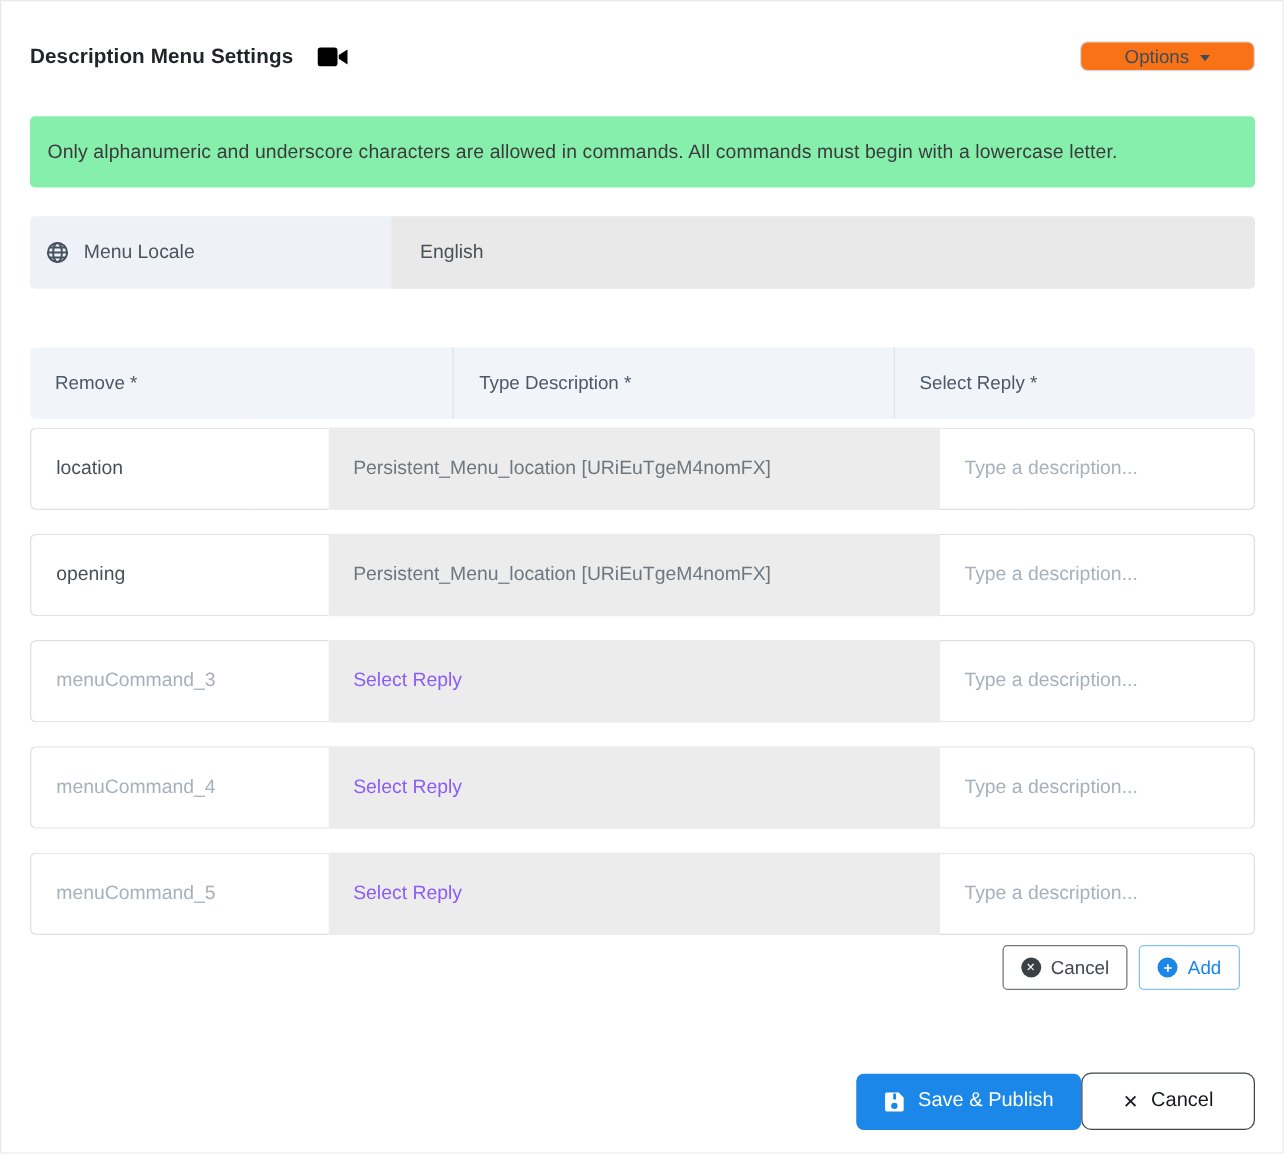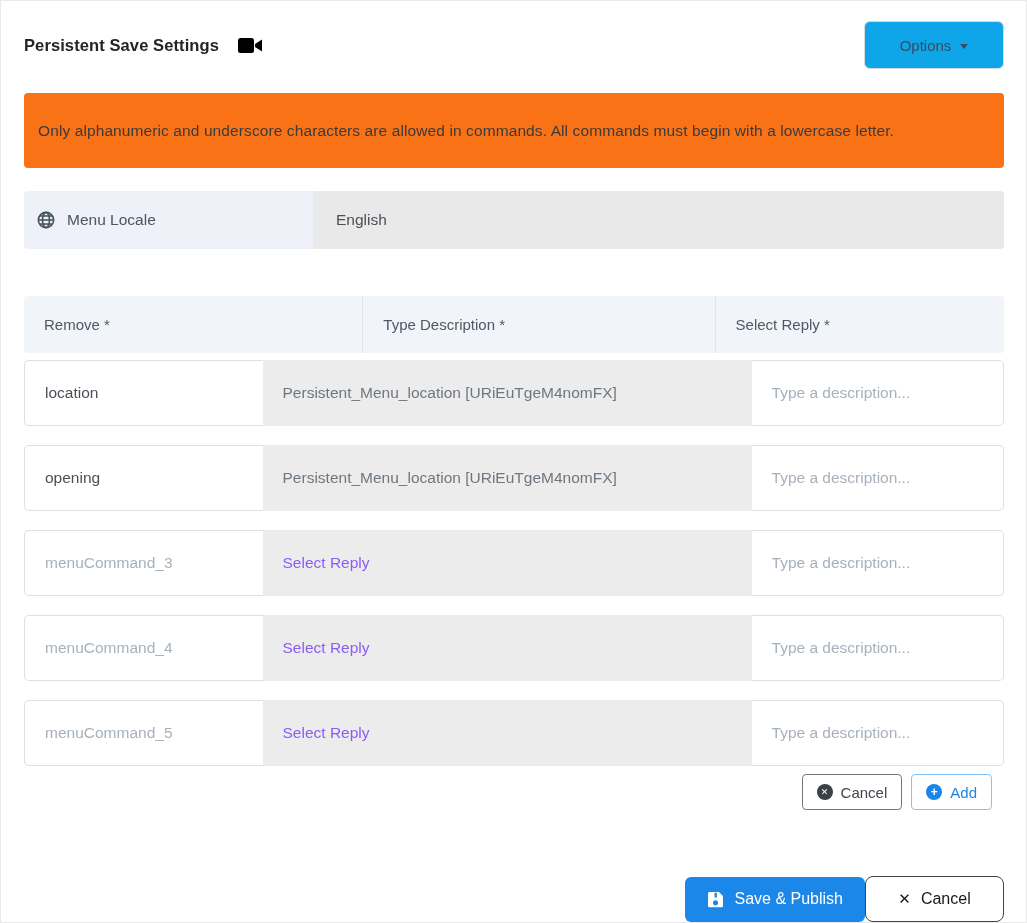--- a/index.html
+++ b/index.html
@@ -19,42 +19,42 @@
   
   .hdr {
     padding-top: 24px;
     height: 64px;
     display: flex; align-items: center; justify-content: space-between;
   }
   .hdr-left { display: flex; align-items: center; gap: 19px; }
   .title { font-size: 16.5px; font-weight: 700; color: #212529; letter-spacing: .1px; }
   .cam-icon { display: inline-flex; align-items: center; }
   .btn-options {
-    width: 140px; height: 48px;
-    background: #0ea5e9;
+    width: 140px; height: 24px;
+    background: #f97316;
     border: 1px solid #d5dae0;
     border-radius: 6px;
     color: #3e4b5b;
     font-size: 15px;
     font-family: inherit;
     display: inline-flex; align-items: center; justify-content: center; gap: 9px;
     cursor: pointer;
   }
   .caret-down {
     width: 0; height: 0;
     border-left: 4.5px solid transparent;
     border-right: 4.5px solid transparent;
     border-top: 5px solid #3e4b5b;
     margin-top: 2px;
   }
   
   .banner {
     margin-top: 28px;
-    height: 75px;
-    background: #f97316;
+    height: 57px;
+    background: #86efac;
     border-radius: 4px;
     display: flex; align-items: center;
     padding: 0 14px;
     font-size: 15.5px;
     color: #3b3b3b;
     letter-spacing: .1px;
   }
   
   .locale {
     margin-top: 23px;
@@ -202,21 +202,21 @@
   }
   .x-glyph { font-size: 15px; font-weight: 700; color: #16191d; }
 </style>
 </head>
 <body>
 
 <div class="panel">
 
   <div class="hdr">
     <div class="hdr-left">
-      <span class="title">Persistent Save Settings</span>
+      <span class="title">Description Menu Settings</span>
       <span class="cam-icon">
         <svg width="25" height="17" viewBox="0 0 25 17">
           <rect x="0" y="1" width="16" height="15" rx="2.5" fill="#000"></rect>
           <path d="M17 7 L24 2.5 L24 14.5 L17 10 Z" fill="#000"></path>
         </svg>
       </span>
     </div>
     <button class="btn-options">
       <span>Options</span>
       <span class="caret-down"></span>

